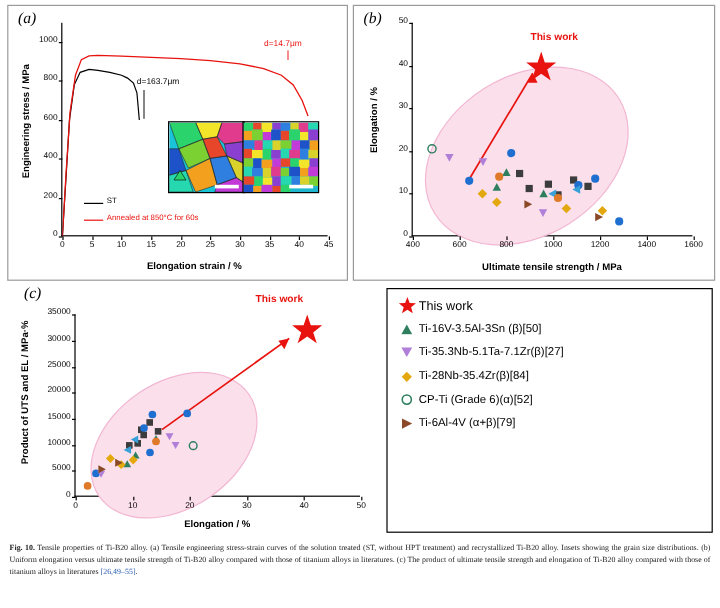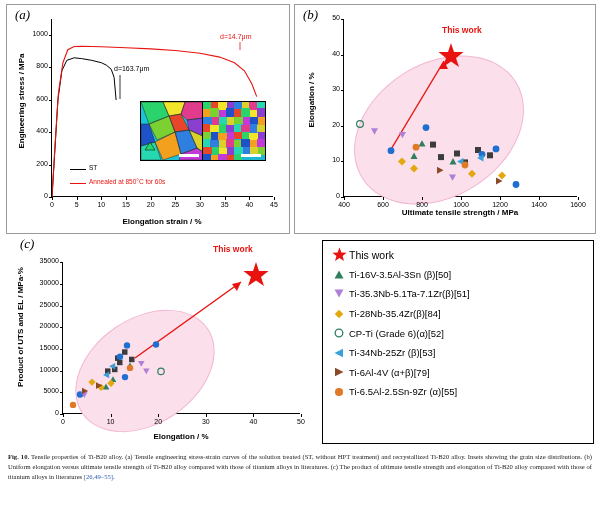--- a/index.html
+++ b/index.html
@@ -318,21 +318,21 @@
           <rect x="38" y="52" width="20" height="3" fill="#fff"></rect>
         </svg>
       </div>
     </div>
   </div>
 
   <div class="panel" id="panel-b">
     <div class="panel-label" style="left:8px; top:2px;">(b)</div>
 
     <div class="axis-title vert" style="left:12px; top:160px; width:130px;">Elongation / %</div>
-    <div class="axis-title" style="left:48px; top:203px; width:234px;">Ultimate tensile strength / MPa</div>
+    <div class="axis-title" style="left:48px; top:213px; width:234px;">Ultimate tensile strength / MPa</div>
 
     <div class="plotbox" id="plot-b">
 
       <div class="ellipse-pink" style="left:4px; top:44px; width:180px; height:132px; transform:rotate(-32deg);"></div>
 
       <div class="tick" style="left:-3px; top:178px; width:3px; height:1px;"></div>
       <div class="tlab" style="left:-24px; top:173px; width:20px; text-align:right;">0</div>
       <div class="tick" style="left:-3px; top:142.4px; width:3px; height:1px;"></div>
       <div class="tlab" style="left:-24px; top:137.4px; width:20px; text-align:right;">10</div>
       <div class="tick" style="left:-3px; top:106.8px; width:3px; height:1px;"></div>
@@ -538,62 +538,48 @@
       </span>
       <span class="leg-text">Ti-16V-3.5Al-3Sn (β)[50]</span>
     </div>
 
     <div class="leg-row">
       <span class="leg-sym">
         <svg width="10" height="9" viewBox="0 0 10 9">
             <polygon points="0.5,0.5 9.5,0.5 5,8.5" fill="#b07fd8"></polygon>
           </svg>
       </span>
-      <span class="leg-text">Ti-35.3Nb-5.1Ta-7.1Zr(β)[51]</span>
+      <span class="leg-text">Ti-35.3Nb-5.1Ta-7.1Zr(β)[27]</span>
     </div>
 
     <div class="leg-row">
       <span class="leg-sym">
         <span class="m m-diamond" style="background:#e3a80d;"></span>
       </span>
       <span class="leg-text">Ti-28Nb-35.4Zr(β)[84]</span>
     </div>
 
     <div class="leg-row">
       <span class="leg-sym">
         <svg width="10" height="10" viewBox="0 0 10 10">
             <circle cx="5" cy="5" r="3.8" fill="none" stroke="#2f7f5f" stroke-width="1.3"></circle>
           </svg>
       </span>
       <span class="leg-text">CP-Ti (Grade 6)(α)[52]</span>
     </div>
 
-    <div class="leg-row">
-      <span class="leg-sym">
-        <svg width="10" height="10" viewBox="0 0 10 10">
-            <polygon points="0.5,5 9,0.8 9,9.2" fill="#3aa0d8"></polygon>
-          </svg>
-      </span>
-      <span class="leg-text">Ti-34Nb-25Zr (β)[53]</span>
-    </div>
 
     <div class="leg-row">
       <span class="leg-sym">
         <svg width="10" height="10" viewBox="0 0 10 10">
             <polygon points="9.5,5 1,0.8 1,9.2" fill="#8a4a28"></polygon>
           </svg>
       </span>
       <span class="leg-text">Ti-6Al-4V (α+β)[79]</span>
     </div>
 
-    <div class="leg-row">
-      <span class="leg-sym">
-        <span class="m m-circle" style="background:#e07a28;"></span>
-      </span>
-      <span class="leg-text">Ti-6.5Al-2.5Sn-9Zr (α)[55]</span>
-    </div>
   </div>
 
   <div id="caption">
     <b>Fig. 10.</b><span> Tensile properties of Ti-B20 alloy. (a) Tensile engineering stress-strain curves of the solution treated (ST, without HPT treatment) and recrystallized Ti-B20 alloy. Insets showing the grain size distributions. (b) Uniform elongation versus ultimate tensile strength of Ti-B20 alloy compared with those of titanium alloys in literatures. (c) The product of ultimate tensile strength and elongation of Ti-B20 alloy compared with those of titanium alloys in literatures </span><span class="lnk">[26,49–55]</span><span>.</span>
   </div>
 
 </div>
 
 </body></html>

